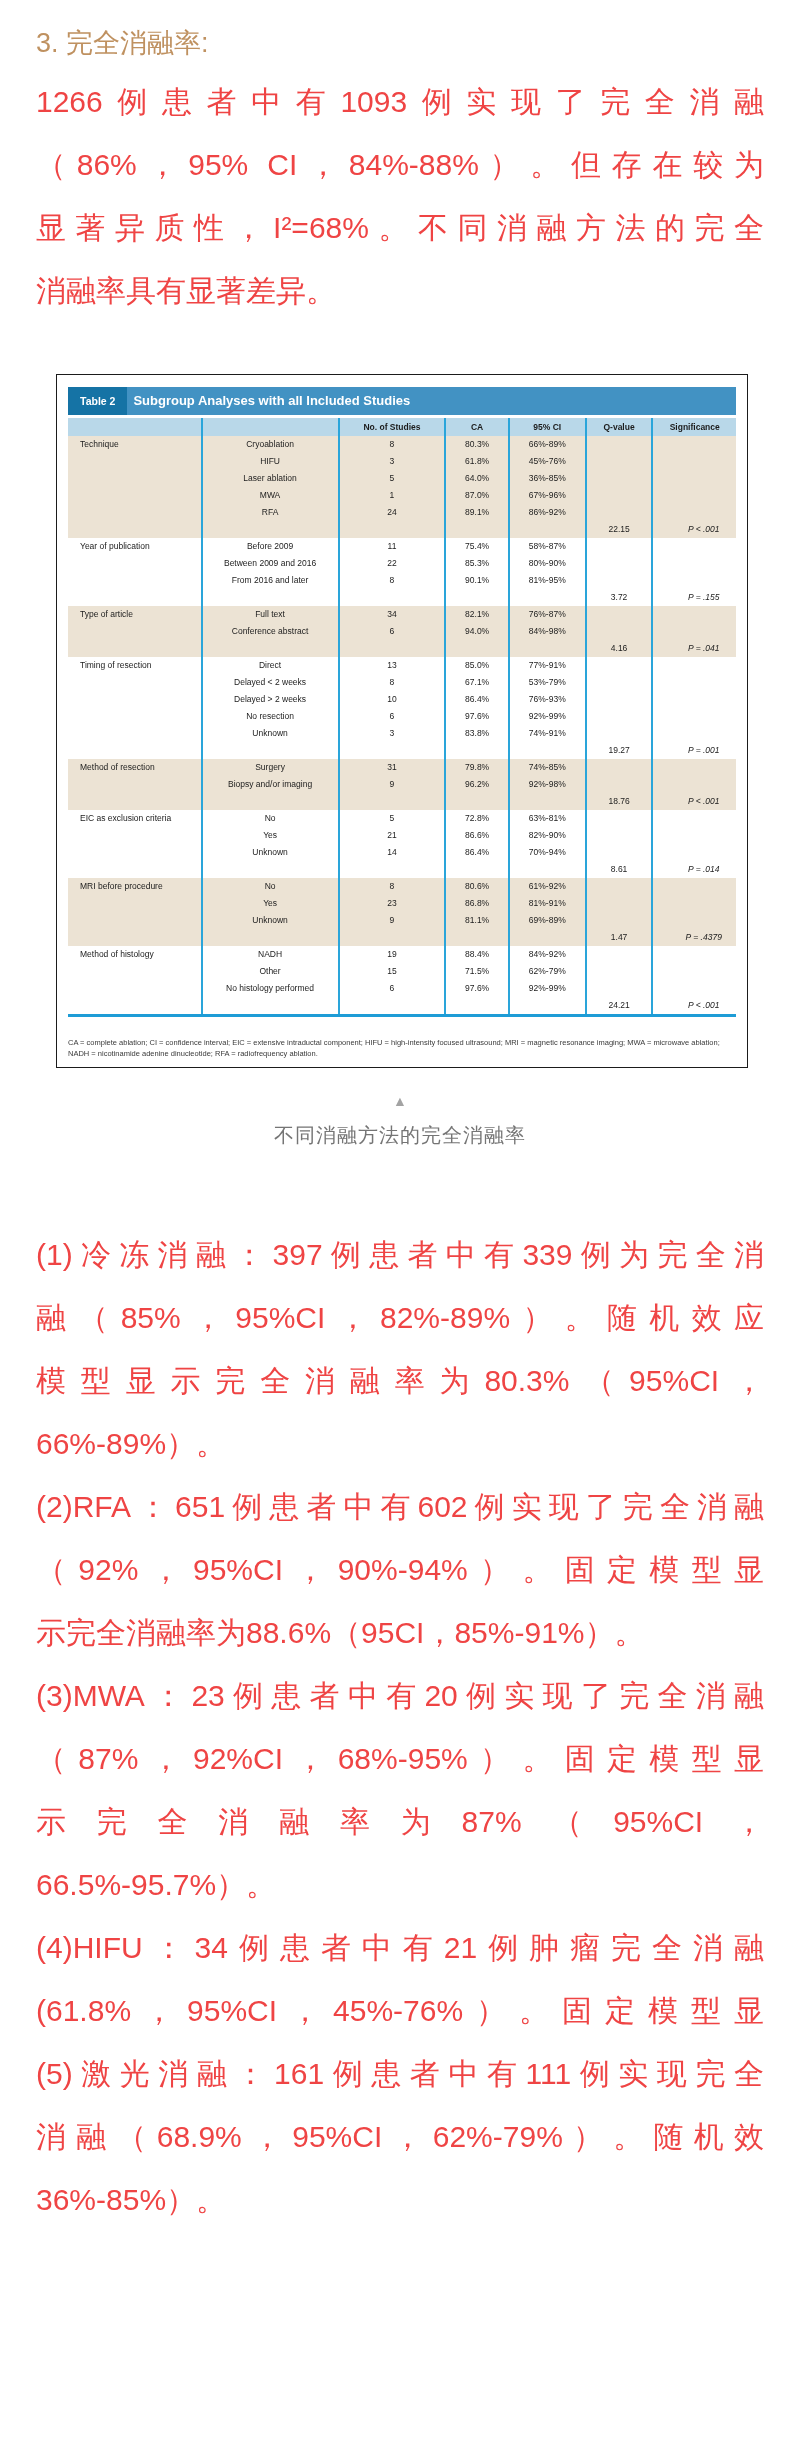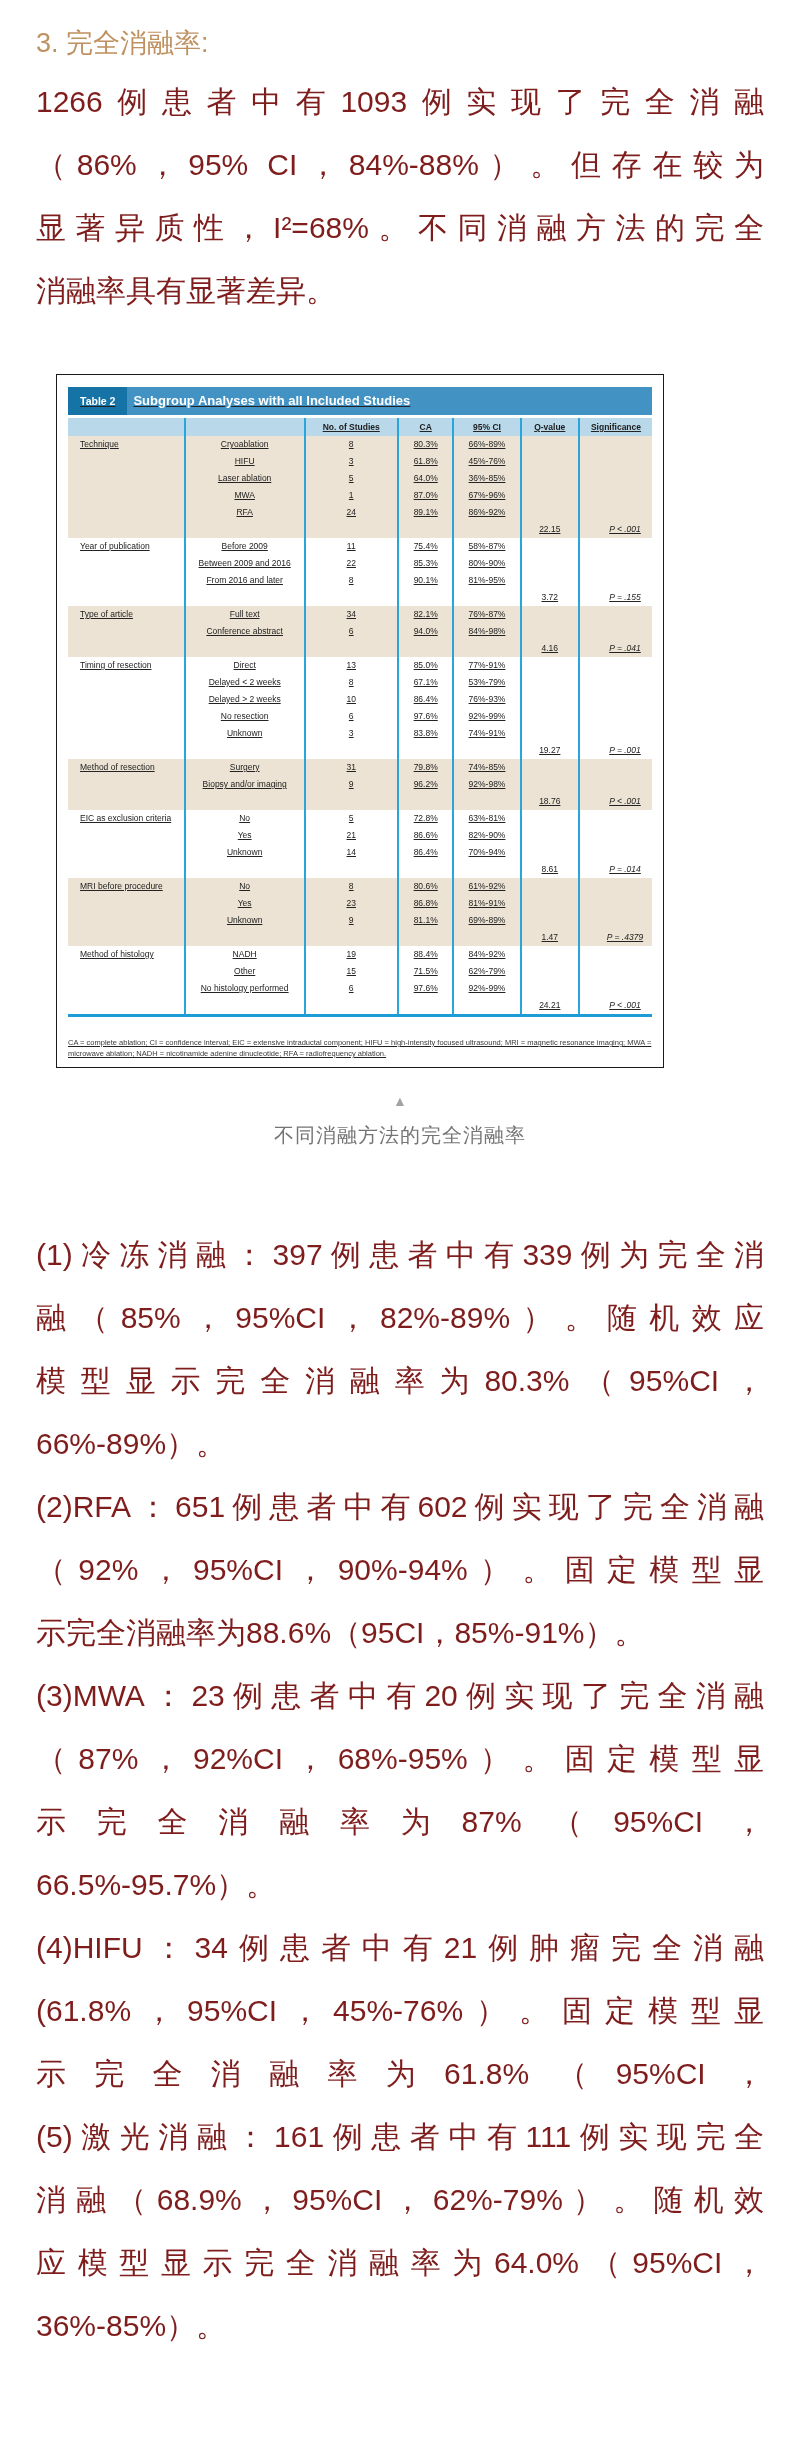--- a/index.html
+++ b/index.html
@@ -11,33 +11,32 @@
   .content { padding: 26px 36px 14px 36px; }
 
   h2.heading {
     margin: 0 0 10px 0;
     font-size: 27px;
     line-height: 34px;
     font-weight: normal;
     color: #bf9160;
   }
 
-  .bodytext { font-size: 30px; line-height: 63px; color: #7f1d1d; }
+  .bodytext { font-size: 30px; line-height: 63px; color: #ef4444; }
   .bodytext .line { text-align: justify; text-align-last: justify; }
   .bodytext .line.last { text-align-last: left; }
 
   
   figure.tablefig {
     margin: 52px 0 0 20px;
-    width: 608px;
+    width: 692px;
     box-sizing: border-box;
     border: 1px solid #1b1b1b;
     background: #ffffff;
     padding: 12px 11px 8px 11px;
-    text-decoration: underline;
   }
   .tbl-titlebar {
     display: flex;
     align-items: stretch;
     height: 28px;
     background: #4292c3;
     margin-bottom: 3px;
   }
   .tbl-label {
     background: #1573a5;
@@ -452,23 +451,21 @@
       </div>
       <div class="bodytext">
         <div class="line">(3)MWA：23例患者中有20例实现了完全消融</div>
         <div class="line">（87%，92%CI，68%-95%）。固定模型显</div>
         <div class="line">示完全消融率为87%（95%CI，</div>
         <div class="line last">66.5%-95.7%）。</div>
       </div>
       <div class="bodytext">
         <div class="line">(4)HIFU：34例患者中有21例肿瘤完全消融</div>
         <div class="line">(61.8%，95%CI，45%-76%）。固定模型显</div>
-        <div class="line">示完全消融率为61.8%（95%CI，</div>
       </div>
       <div class="bodytext">
         <div class="line">(5)激光消融：161例患者中有111例实现完全</div>
         <div class="line">消融（68.9%，95%CI，62%-79%）。随机效</div>
-        <div class="line">应模型显示完全消融率为64.0%（95%CI，</div>
         <div class="line last">36%-85%）。</div>
       </div>
     </div>
 
 </div>
 
 </body></html>

